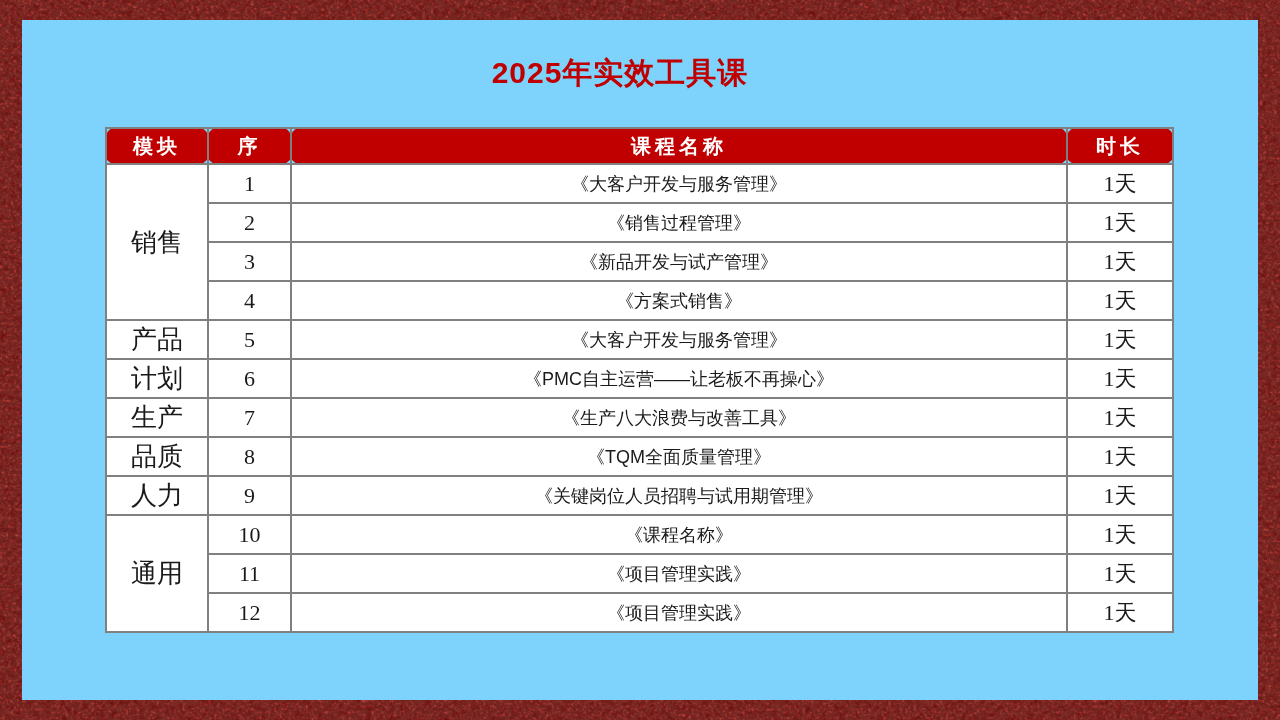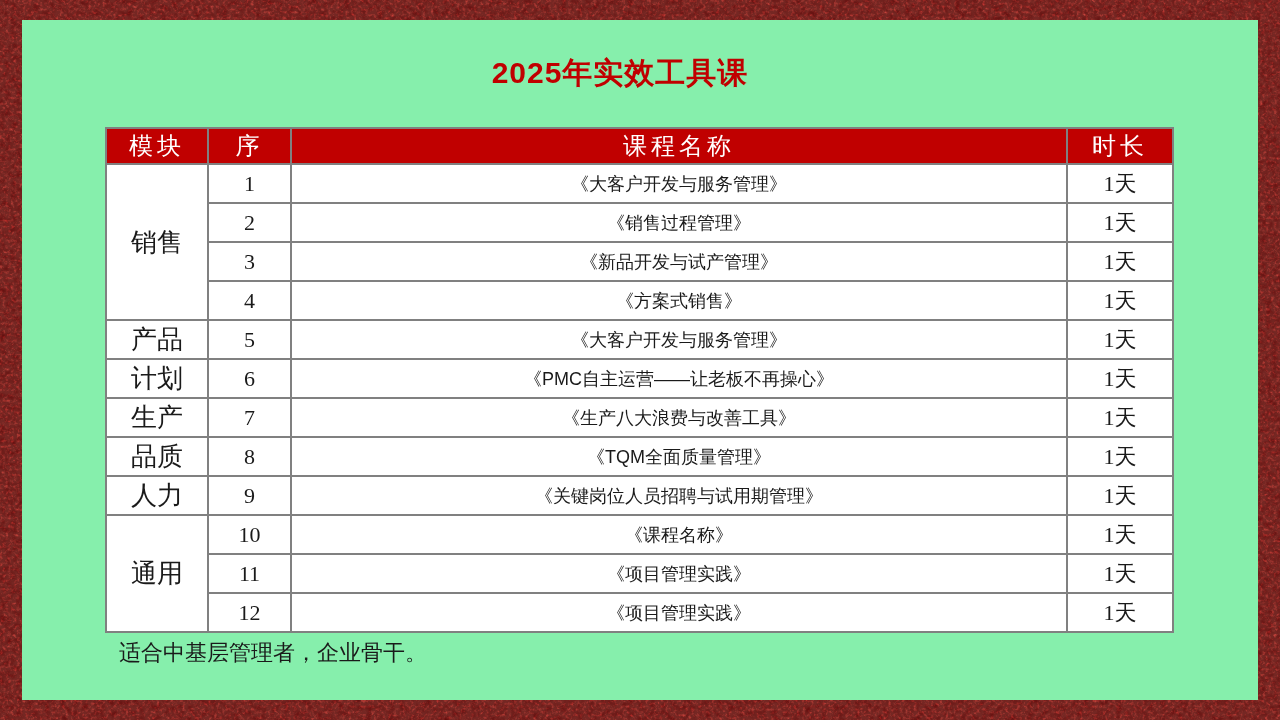--- a/index.html
+++ b/index.html
@@ -9,21 +9,21 @@
     overflow: hidden;
     background: #fff;
     font-family: "Liberation Sans", sans-serif;
     margin: 0 auto;
   }
   .frame { position: absolute; inset: 0; background: var(--frame-red, #b41414); }
   .frame svg { position: absolute; left: 0; top: 0; width: 100%; height: 100%; display: block; color: var(--frame-red, #b41414); }
   .content {
     position: absolute;
     top: 20px; right: 22px; bottom: 20px; left: 22px;
-    background: #86efac;
+    background: #7dd3fc;
   }
   .title {
     position: absolute;
     top: 33px; left: 0; width: 100%;
     margin: 0;
     text-align: center;
     transform: translateX(-20px);
     font-size: 30px;
     font-weight: bold;
     letter-spacing: 1px;
@@ -40,24 +40,25 @@
     border: 2px solid var(--grid, #808080);
     text-align: center;
     vertical-align: middle;
     padding: 0;
     overflow: hidden;
     white-space: nowrap;
   }
   .course-table th {
     background: var(--accent, #c00000);
     color: #ffffff;
-    font-weight: normal;
-    font-size: 24px;
+    font-weight: bold;
+    font-size: 20px;
     letter-spacing: 4px;
     height: 34px;
+    border-radius: 9px;
   }
   .course-table td {
     font-size: 18px;
     color: var(--ink, #1a1a1a);
     height: 37px;
     background: #ffffff;
   }
   td.index-cell, td.duration-cell {
     font-family: "Liberation Serif", serif;
     font-size: 22px;
@@ -177,16 +178,15 @@
             <td class="duration-cell">1天</td>
           </tr>
           <tr>
             <td class="index-cell">12</td>
             <td class="course-cell">《项目管理实践》</td>
             <td class="duration-cell">1天</td>
           </tr>
         </tbody>
     </table>
 
-    <p class="footer-note">适合中基层管理者，企业骨干。</p>
 
   </div>
 </div>
 
 </body></html>

